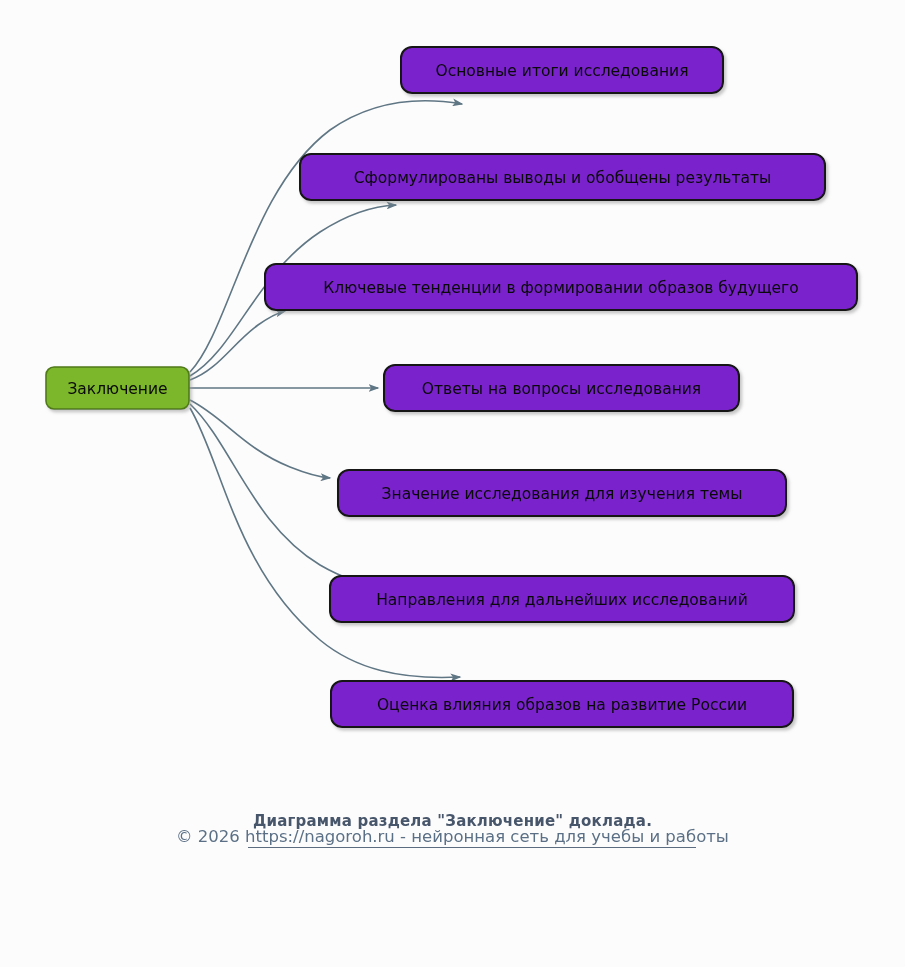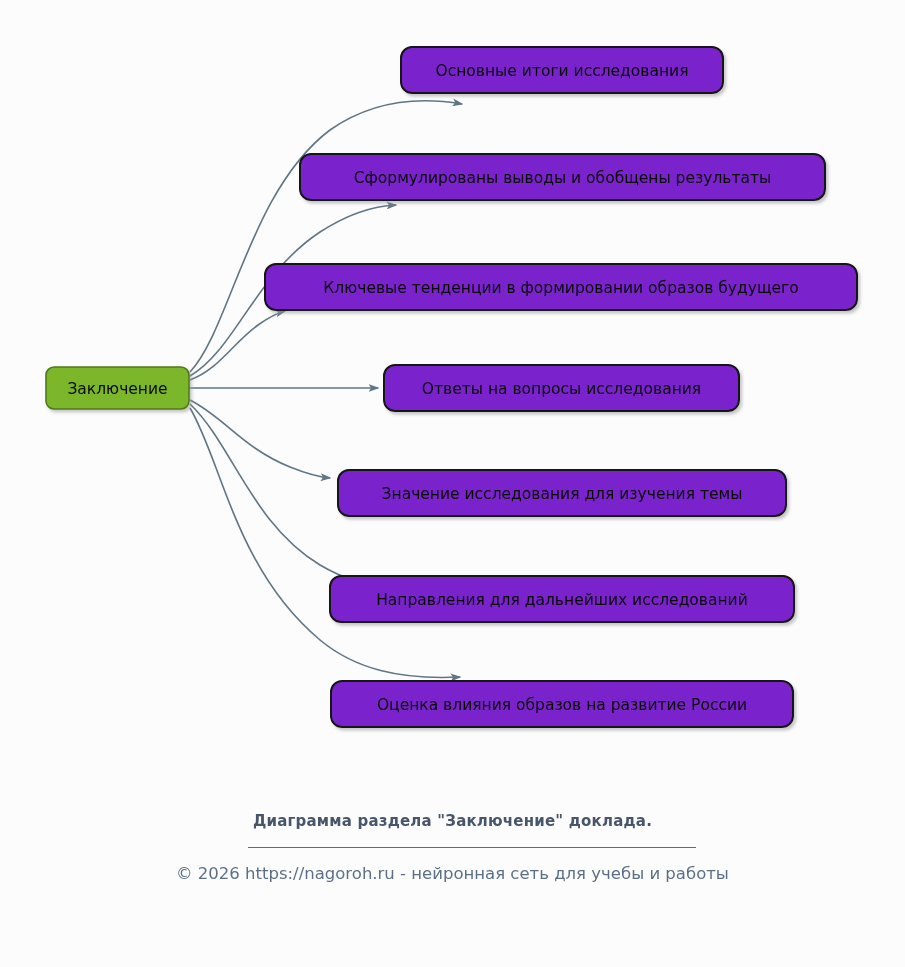--- a/index.html
+++ b/index.html
@@ -55,21 +55,21 @@
   }
   #footer-rule {
     position: absolute;
     left: 248px;
     top: 847px;
     width: 448px;
     height: 1px;
     background: #5b6b80;
   }
   #footer-credit {
-    top: 864px;
+    top: 827px;
     font-family: "DejaVu Sans", sans-serif;
     font-size: 16.5px;
     color: #5b7086;
   }
 </style>
 </head>
 <body>
 
 <div id="canvas" style="background: rgb(253, 252, 252);">
 

